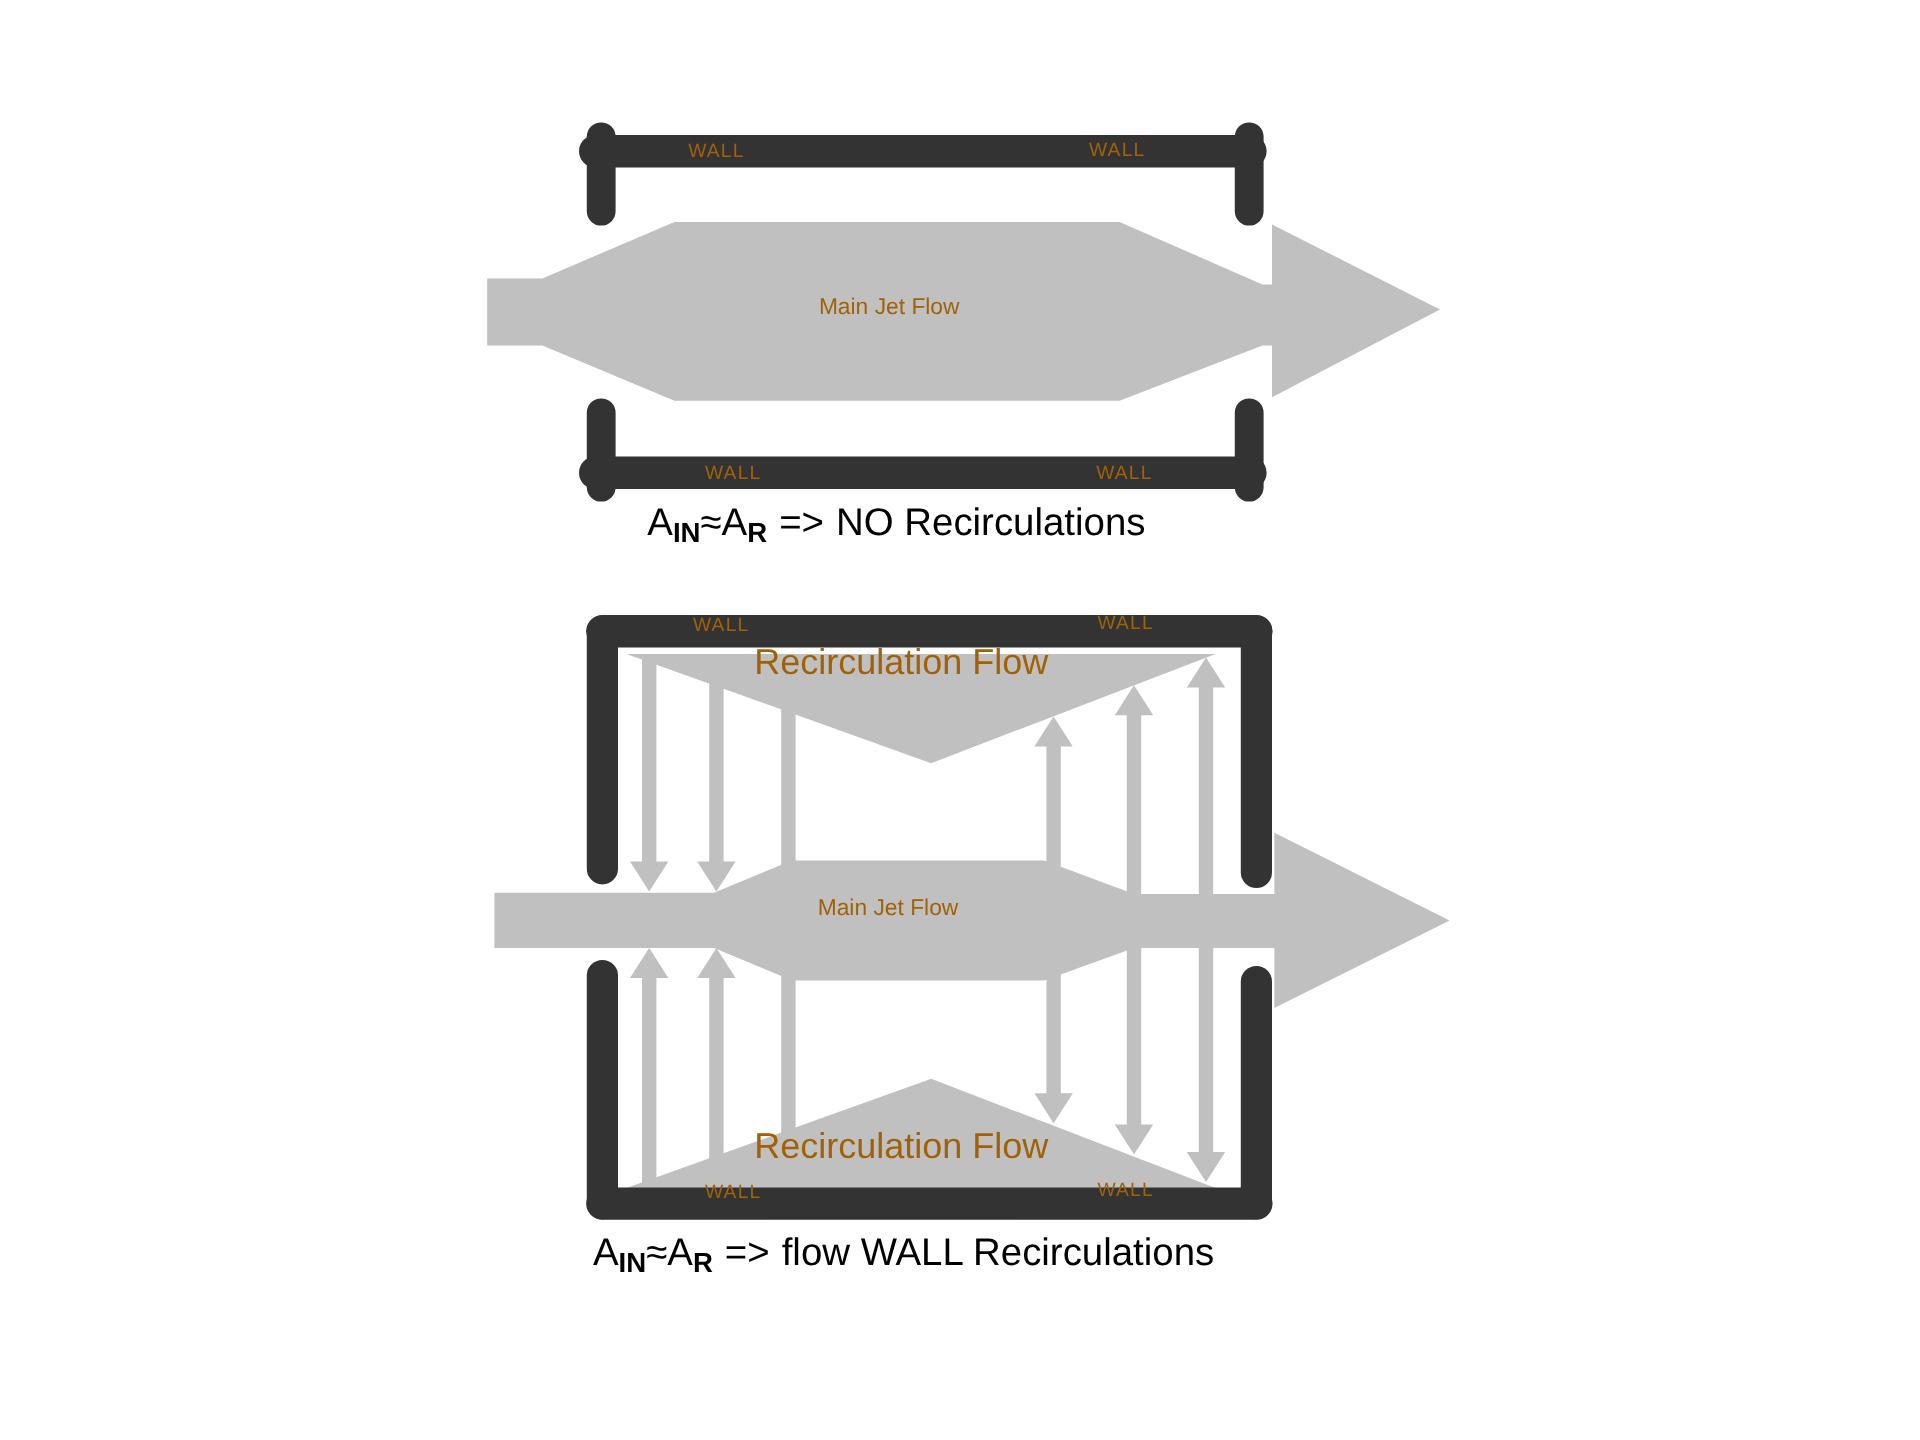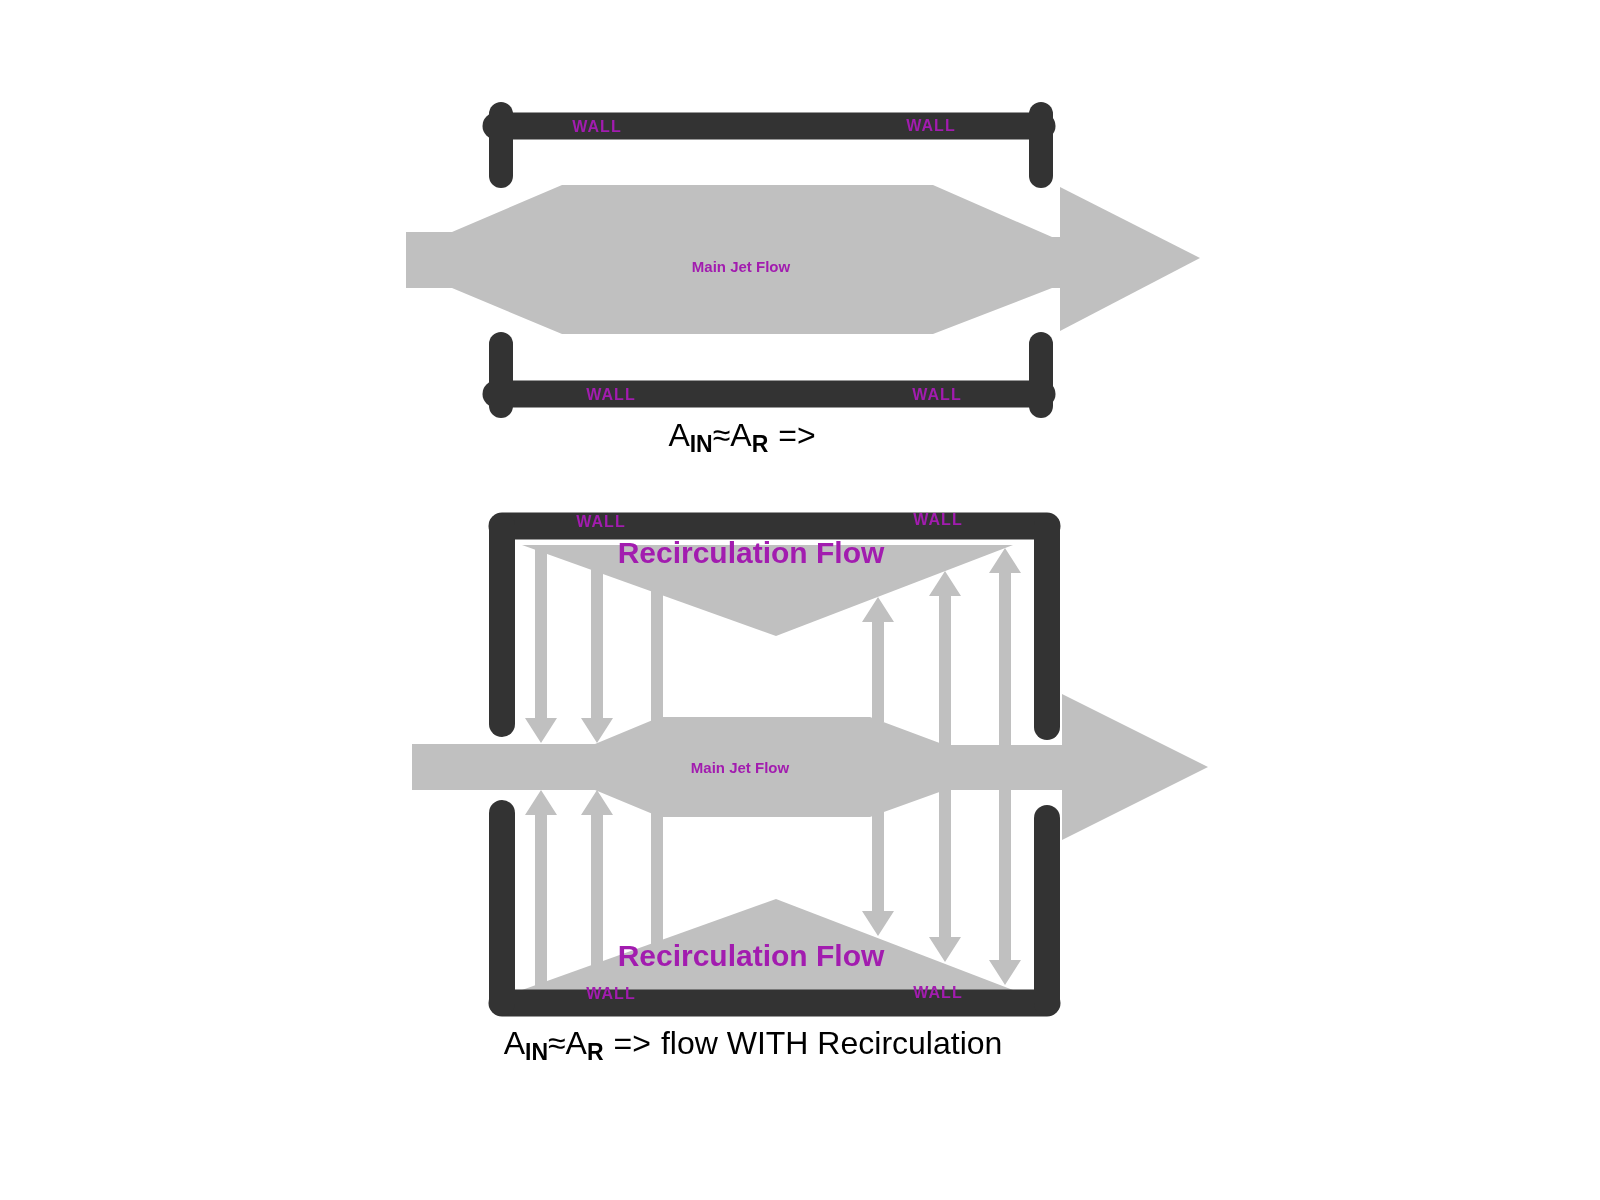--- a/index.html
+++ b/index.html
@@ -4,24 +4,24 @@
 <style>
   html,body{margin:0;padding:0;}
   body{
     width:1600px;height:1200px;position:relative;overflow:hidden;
     background:#ffffff;
     font-family:"Liberation Sans", sans-serif;
   }
   svg{position:absolute;left:0;top:0;}
   .lbl{
     position:absolute;transform:translate(-50%,-50%);
-    font-weight:bold;color:#a21caf;white-space:nowrap;line-height:1;
+    font-weight:normal;color:#a16207;white-space:nowrap;line-height:1;
   }
   .wall-lbl{font-size:16px;letter-spacing:1px;}
-  .jet-lbl{font-size:15px;margin-top:10px;}
+  .jet-lbl{font-size:19px;}
   .recirc-lbl{font-size:30px;}
   .caption{
     position:absolute;transform:translate(-50%,-50%);
     display:flex;align-items:baseline;
     font-size:32px;color:#000000;white-space:nowrap;line-height:1.2;
   }
   .caption .sub{font-size:23px;position:relative;top:6px;font-weight:bold;}
   .caption .arrow{margin:0 10px;}
 </style>
 </head>
@@ -83,31 +83,32 @@
 <div class="lbl wall-lbl" style="left:937px;top:395px;">WALL</div>
 <div class="lbl jet-lbl" style="left:741px;top:256px;">Main Jet Flow</div>
 
 <div class="caption" style="left:747px;top:435px;">
   <span>A</span>
   <span class="sub">IN</span>
   <span>≈</span>
   <span>A</span>
   <span class="sub">R</span>
   <span class="arrow">=&gt;</span>
+  <span>NO Recirculations</span>
 </div>
 
 <div class="lbl wall-lbl" style="left:601px;top:522px;">WALL</div>
 <div class="lbl wall-lbl" style="left:938px;top:520px;">WALL</div>
 <div class="lbl wall-lbl" style="left:611px;top:994px;">WALL</div>
 <div class="lbl wall-lbl" style="left:938px;top:993px;">WALL</div>
 <div class="lbl recirc-lbl" style="left:751px;top:553px;">Recirculation Flow</div>
 <div class="lbl recirc-lbl" style="left:751px;top:956px;">Recirculation Flow</div>
 <div class="lbl jet-lbl" style="left:740px;top:757px;">Main Jet Flow</div>
 
 <div class="caption" style="left:753px;top:1043px;">
   <span>A</span>
   <span class="sub">IN</span>
   <span>≈</span>
   <span>A</span>
   <span class="sub">R</span>
   <span class="arrow">=&gt;</span>
-  <span>flow WITH Recirculation</span>
+  <span>flow WALL Recirculations</span>
 </div>
 
 </body></html>

